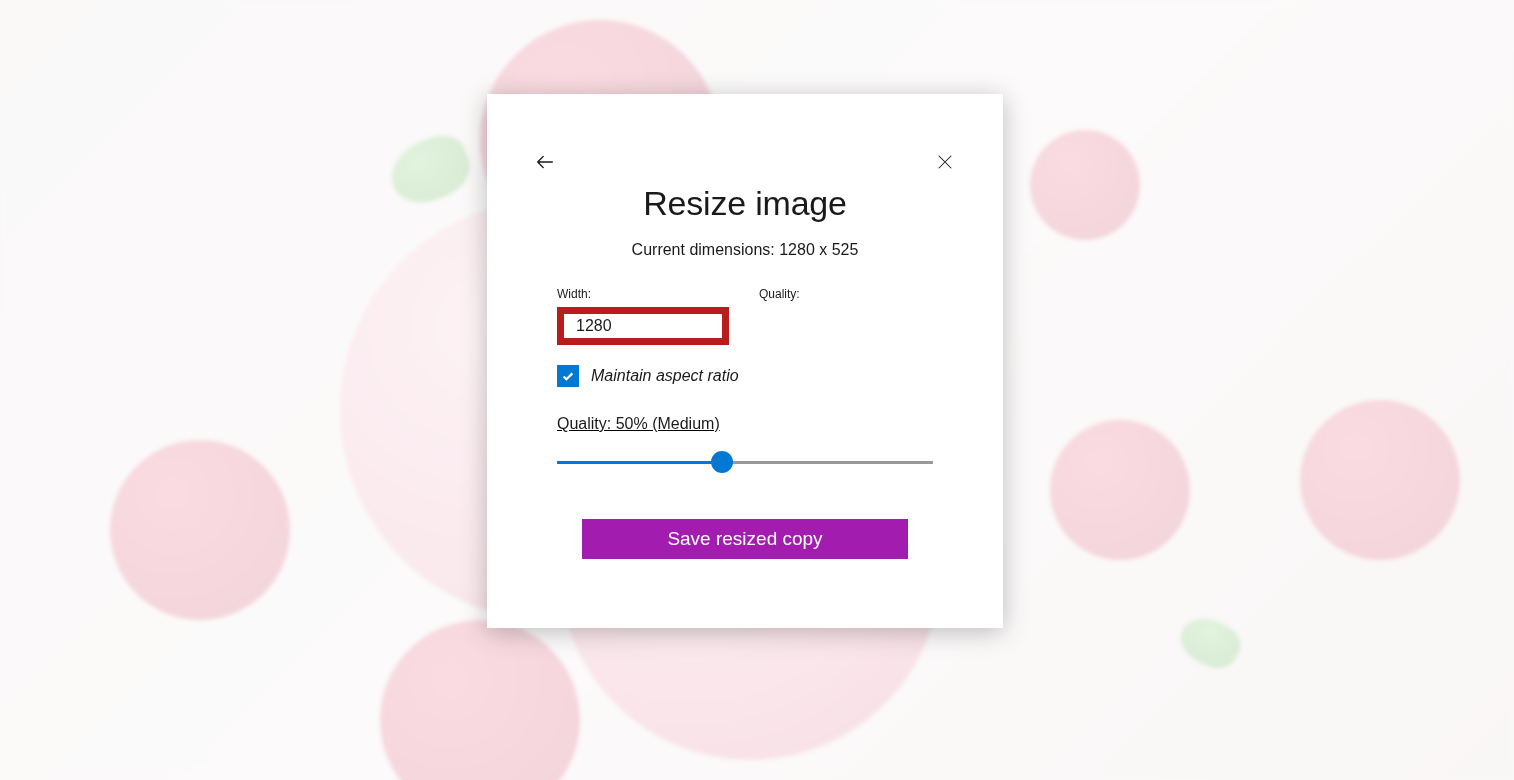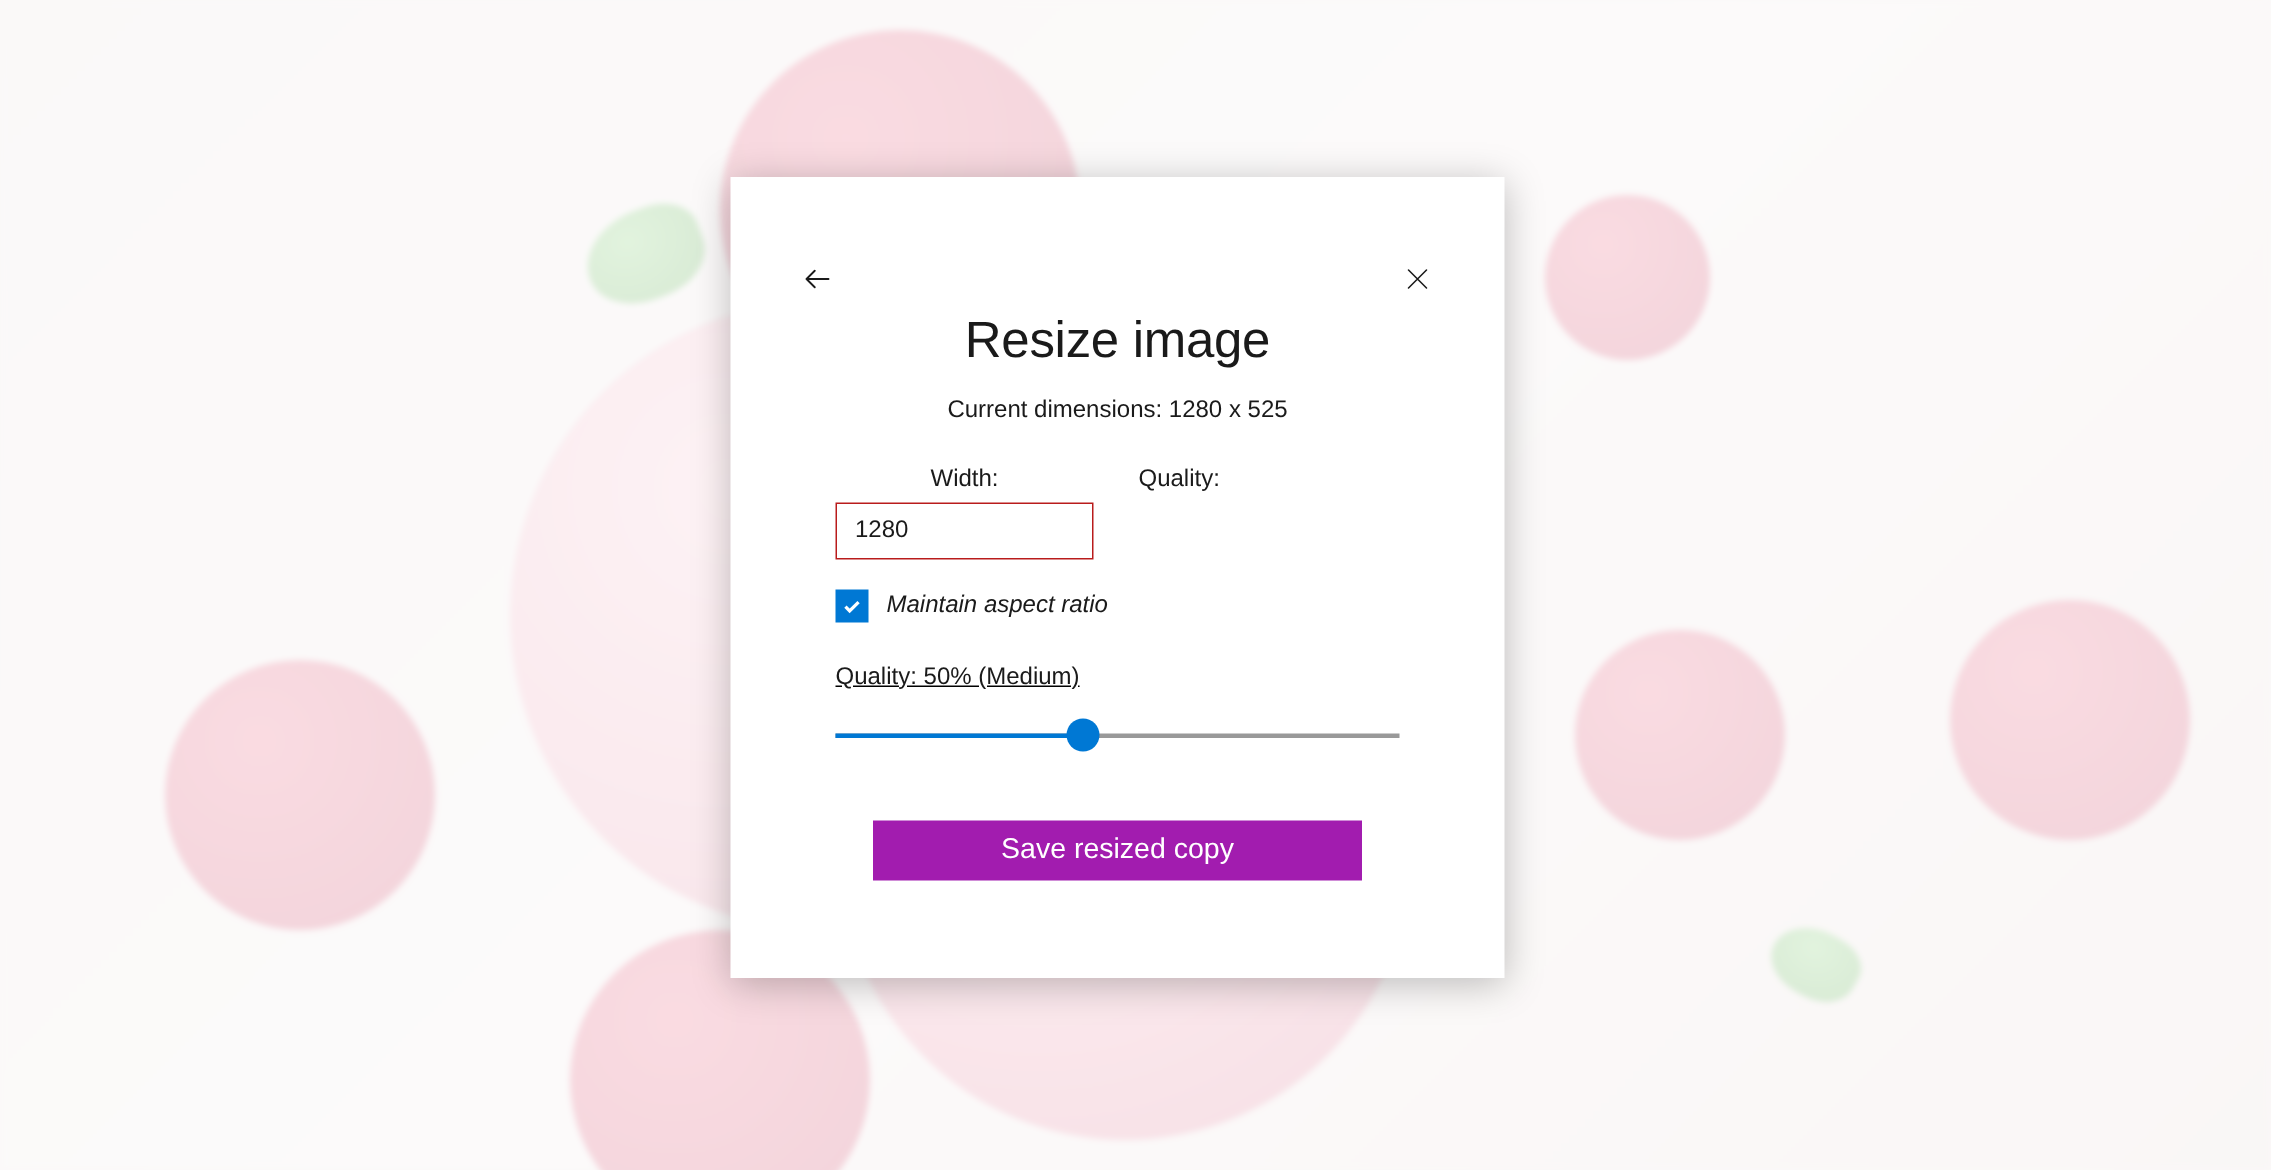--- a/index.html
+++ b/index.html
@@ -32,21 +32,20 @@
     background: rgba(255,255,255,0.78);
   }
 
   .dialog {
     position: absolute;
     left: 487px; top: 94px;
     width: 516px; height: 534px;
     background: #ffffff;
     box-shadow: 0 4px 24px rgba(0,0,0,0.25);
     padding: 0;
-    margin-top: 24px;
   }
   .dialog-header {
     position: relative;
     height: 80px;
   }
   .icon-btn {
     position: absolute;
     width: 40px; height: 40px;
     display: flex; align-items: center; justify-content: center;
     cursor: pointer;
@@ -78,29 +77,28 @@
   }
   .dim-row {
     display: flex;
     gap: 30px;
   }
   .field {
     flex: 0 0 auto;
   }
   .field label {
     display: block;
-    font-size: 16px;
+    font-size: 12px;
     color: #1a1a1a;
     margin-bottom: 6px;
-    text-align: center;
   }
   .field input {
     width: 172px;
     height: 38px;
-    border: 1px solid #b91c1c;
+    border: 7px solid #b91c1c;
     font-size: 16px;
     padding: 0 12px;
     font-family: inherit;
     color: #1a1a1a;
     outline: none;
   }
 
   .checkbox-row {
     display: flex;
     align-items: center;

